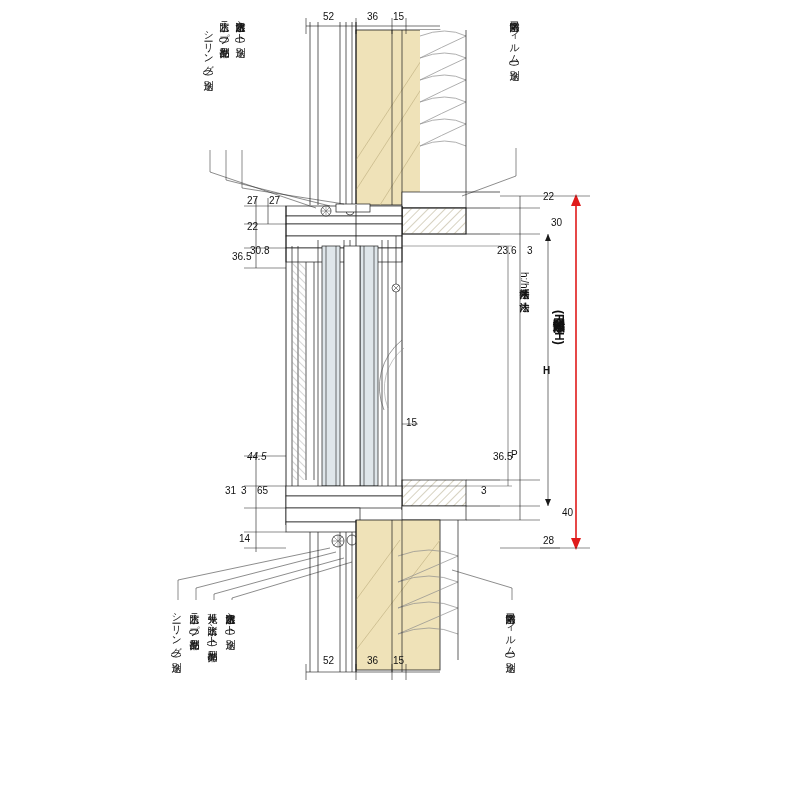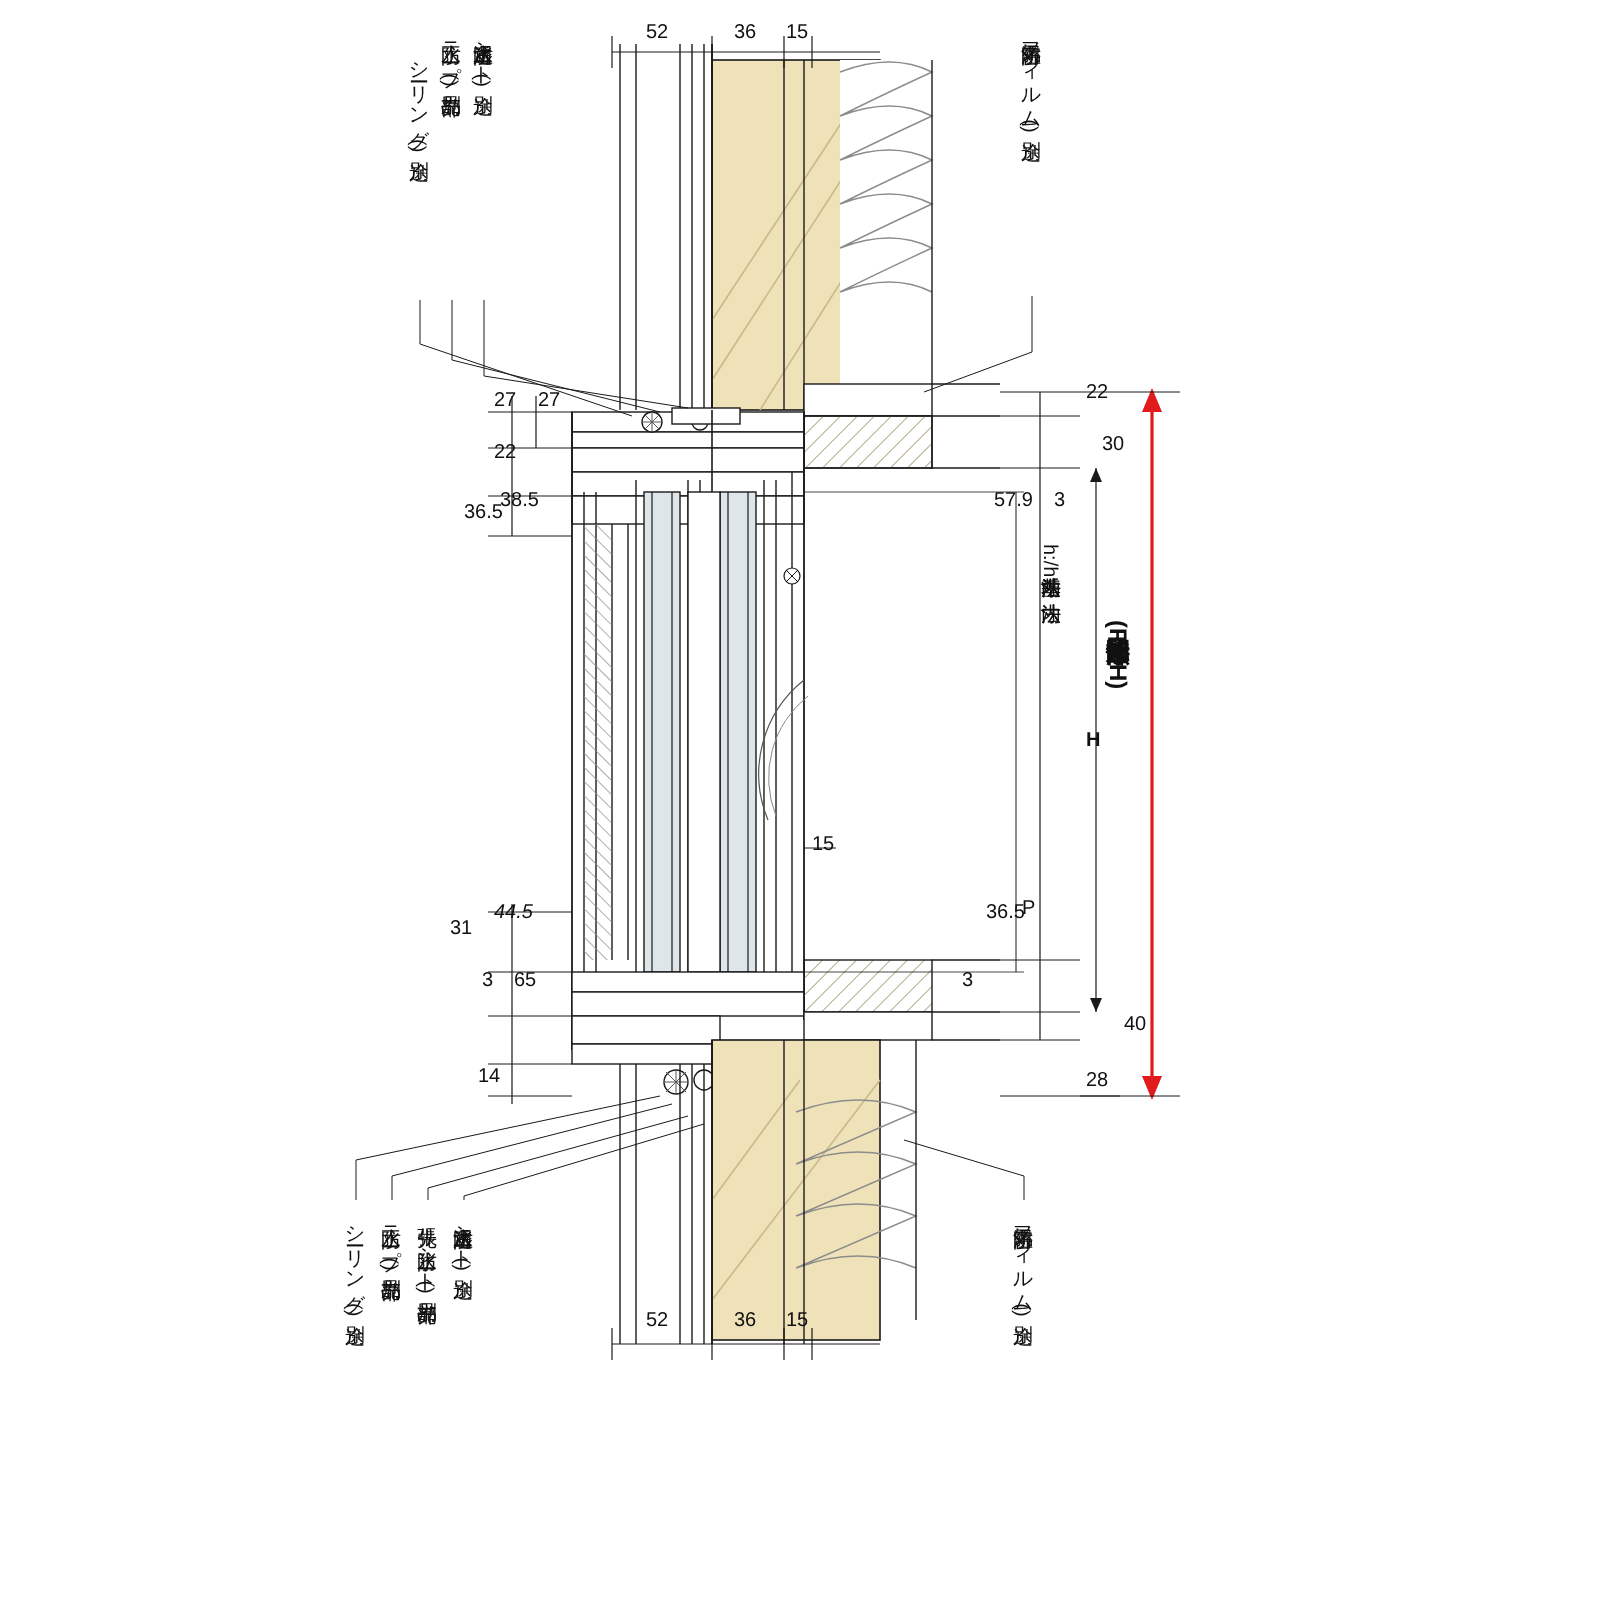--- a/index.html
+++ b/index.html
@@ -221,31 +221,31 @@
   <div class="lbl vlbl" style="left:171px;top:606px;">シーリング(別途)</div>
   <div class="lbl vlbl" style="left:189px;top:606px;">防水テープ(別売部品)</div>
   <div class="lbl vlbl" style="left:207px;top:606px;">先張り防水シート(別売部品)</div>
   <div class="lbl vlbl" style="left:225px;top:606px;">透湿防水シート(別途)</div>
   <div class="lbl vlbl" style="left:505px;top:606px;">防湿気密フィルム(別途)</div>
 
   <div class="dim" style="left:247px;top:196px;">27</div>
   <div class="dim" style="left:247px;top:222px;">22</div>
   <div class="dim" style="left:269px;top:196px;">27</div>
   <div class="dim" style="left:232px;top:252px;">36.5</div>
-  <div class="dim" style="left:250px;top:246px;">38.5</div>
+  <div class="dim" style="left:250px;top:246px;">30.8</div>
 
   <div class="dim" style="left:247px;top:452px;font-style:italic;">44.5</div>
-  <div class="dim" style="left:225px;top:460px;">31</div>
+  <div class="dim" style="left:225px;top:486px;">31</div>
   <div class="dim" style="left:241px;top:486px;">3</div>
   <div class="dim" style="left:257px;top:486px;">65</div>
   <div class="dim" style="left:239px;top:534px;">14</div>
 
   <div class="dim" style="left:543px;top:192px;">22</div>
   <div class="dim" style="left:527px;top:218px;margin-left:24px;">30</div>
-  <div class="dim" style="left:497px;top:246px;">57.9</div>
+  <div class="dim" style="left:497px;top:246px;">23.6</div>
   <div class="dim" style="left:527px;top:246px;">3</div>
 
   <div class="dim" style="left:481px;top:486px;">3</div>
   <div class="dim" style="left:493px;top:452px;">36.5</div>
   <div class="dim" style="left:527px;top:508px;margin-left:35px;">40</div>
   <div class="dim" style="left:543px;top:536px;">28</div>
 
   <div class="dim" style="left:406px;top:418px;">15</div>
   <div class="dim" style="left:511px;top:450px;">P</div>
 

